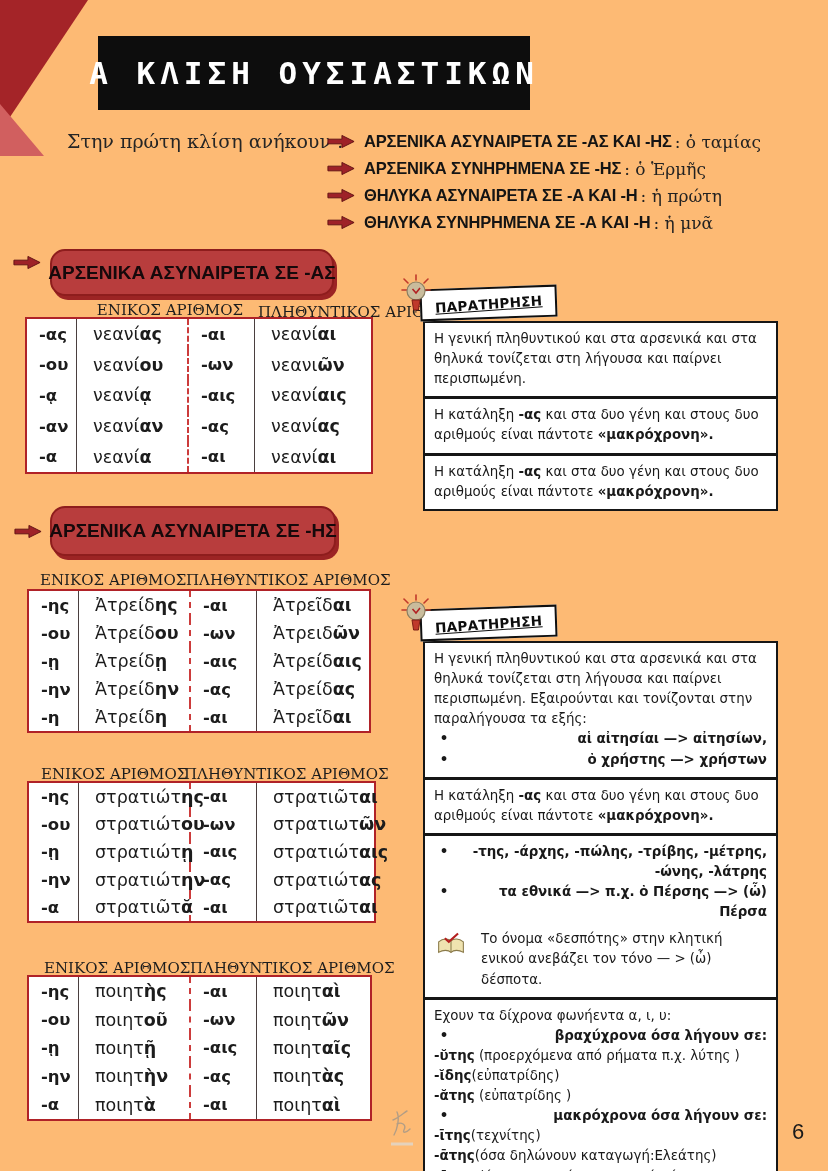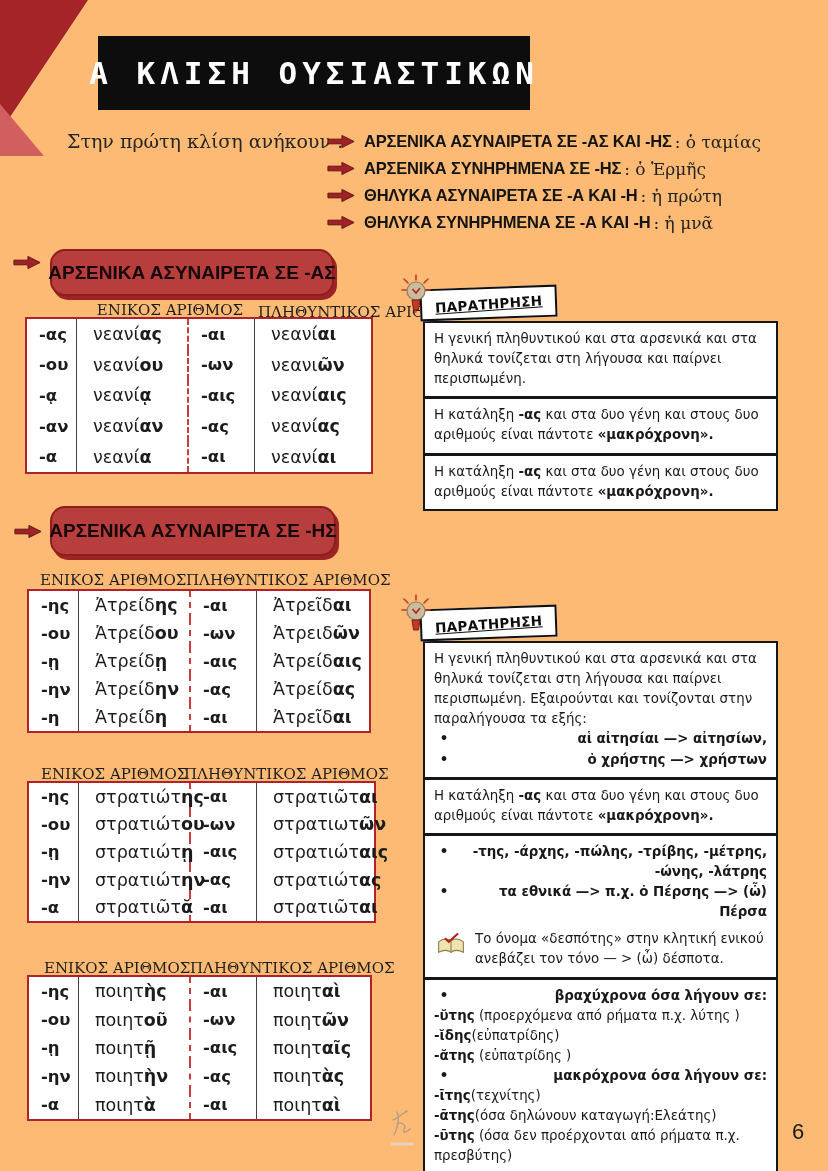--- a/index.html
+++ b/index.html
@@ -55,21 +55,21 @@
                   text-decoration:underline;transform:rotate(-2deg);color:#0d0d0d;}
   .obs-boxes{position:absolute;left:23px;top:49px;width:355px;}
   .obs-box{border:2.5px solid #161616;background:#fff;padding:6px 9px 7px;font-size:13.4px;
            line-height:1.5;color:#191919;}
   .obs-box + .obs-box{margin-top:-1px;}
   .obs-para{margin:0;}
   .obs-bullet{display:flex;margin:0;}
   .obs-bullet .dot{width:20px;text-align:center;font-weight:bold;flex:0 0 auto;}
   .obs-bullet .txt{flex:1;text-align:right;}
   .bold{font-weight:bold;}
-  .obs-book{display:flex;align-items:flex-start;margin-top:7px;}
+  .obs-book{display:flex;align-items:flex-start;margin-top:7px;gap:6px;}
   .book-ico{width:32px;flex:0 0 auto;margin:3px 7px 0 2px;}
   
   .signature{position:absolute;left:383px;top:1104px;width:42px;height:48px;opacity:.75;}
   .page-num{position:absolute;left:792px;top:1119px;font-family:"Liberation Sans",sans-serif;
             font-size:22px;color:#1a1a1a;}
 </style>
 </head>
 <body>
 
 <div id="canvas">
@@ -357,20 +357,21 @@
           <div class="obs-book">
             <span class="book-ico"><svg viewBox="0 0 34 27" width="30" height="24">
                 <path d="M3 11 C8 7 14 7 17 10 C20 7 26 7 31 11 L31 23 C26 20 20 20 17 23 C14 20 8 20 3 23 Z" fill="#efe3b0" stroke="#8a7a4a" stroke-width="1.2"></path>
                 <path d="M17 10 V23" stroke="#8a7a4a" stroke-width="1.2"></path>
                 <path d="M10 7 L14.5 11 L25 1.5" stroke="#b41f1f" stroke-width="2.4" fill="none"></path>
               </svg></span>
             <span><span>Το όνομα «δεσπότης» στην κλητική ενικού ανεβάζει τον τόνο — &gt; (ὦ) δέσποτα.</span></span>
           </div>
         </div>
         <div class="obs-box">
+          <p class="obs-para"><span>Εχουν τα δίχρονα φωνήεντα α, ι, υ:</span></p>
           <div class="obs-bullet">
             <span class="dot">•</span>
             <span class="txt"><span class="bold">βραχύχρονα όσα λήγουν σε:</span></span>
           </div>
           <p class="obs-para"><span class="bold">-ῠτης</span><span> (προερχόμενα από ρήματα π.χ. λύτης )</span></p>
           <p class="obs-para"><span class="bold">-ῐδης</span><span>(εὐπατρίδης)</span></p>
           <p class="obs-para"><span class="bold">-ᾰτης</span><span> (εὐπατρίδης )</span></p>
           <div class="obs-bullet">
             <span class="dot">•</span>
             <span class="txt"><span class="bold">μακρόχρονα όσα λήγουν σε:</span></span>

